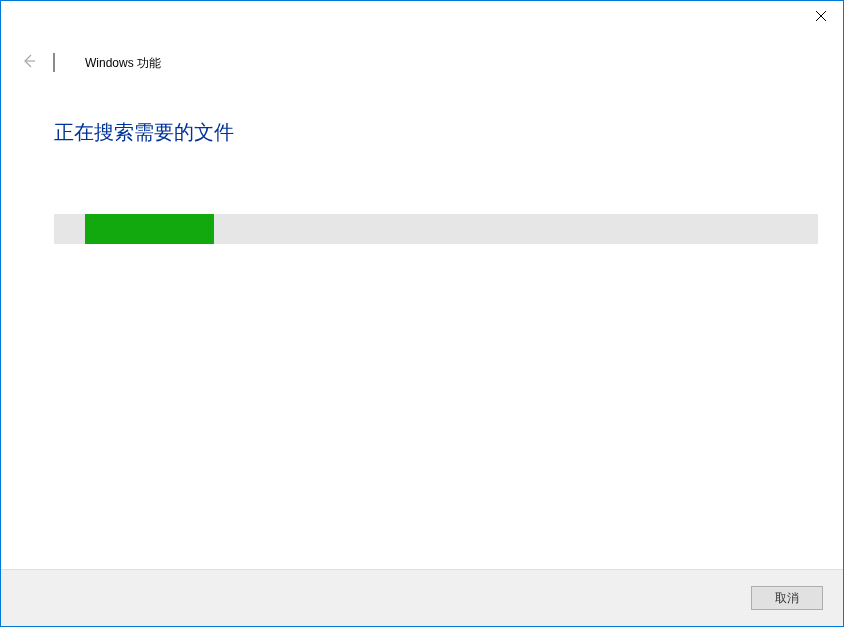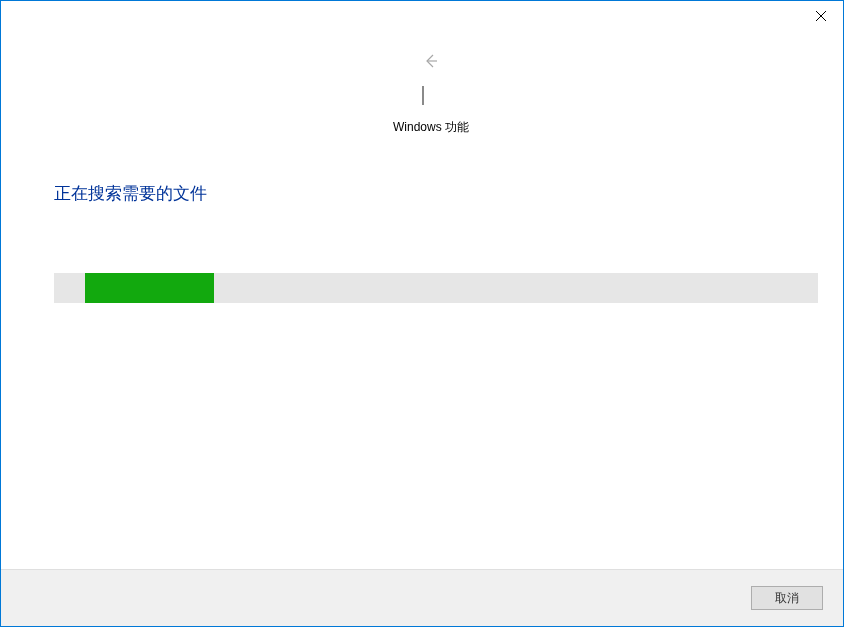--- a/index.html
+++ b/index.html
@@ -33,21 +33,20 @@
     .close-btn svg {
       width: 10px;
       height: 10px;
     }
     .header-row {
       display: flex;
       align-items: center;
       padding-left: 18px;
       margin-top: 20px;
       gap: 14px;
-      flex-direction: column;
     }
     .back-arrow {
       width: 20px;
       height: 20px;
       display: flex;
       align-items: center;
       justify-content: center;
       cursor: pointer;
       opacity: 0.55;
     }
@@ -79,21 +78,21 @@
     .app-title {
       font-size: 12px;
       color: #000;
     }
     .content {
       padding-left: 53px;
       padding-right: 25px;
     }
     .status-heading {
       color: #003399;
-      font-size: 17px;
+      font-size: 20px;
       margin-top: 46px;
       font-weight: normal;
     }
     .progress-outer {
       margin-top: 68px;
       height: 30px;
       background: #e6e6e6;
       position: relative;
     }
     .progress-inner {

